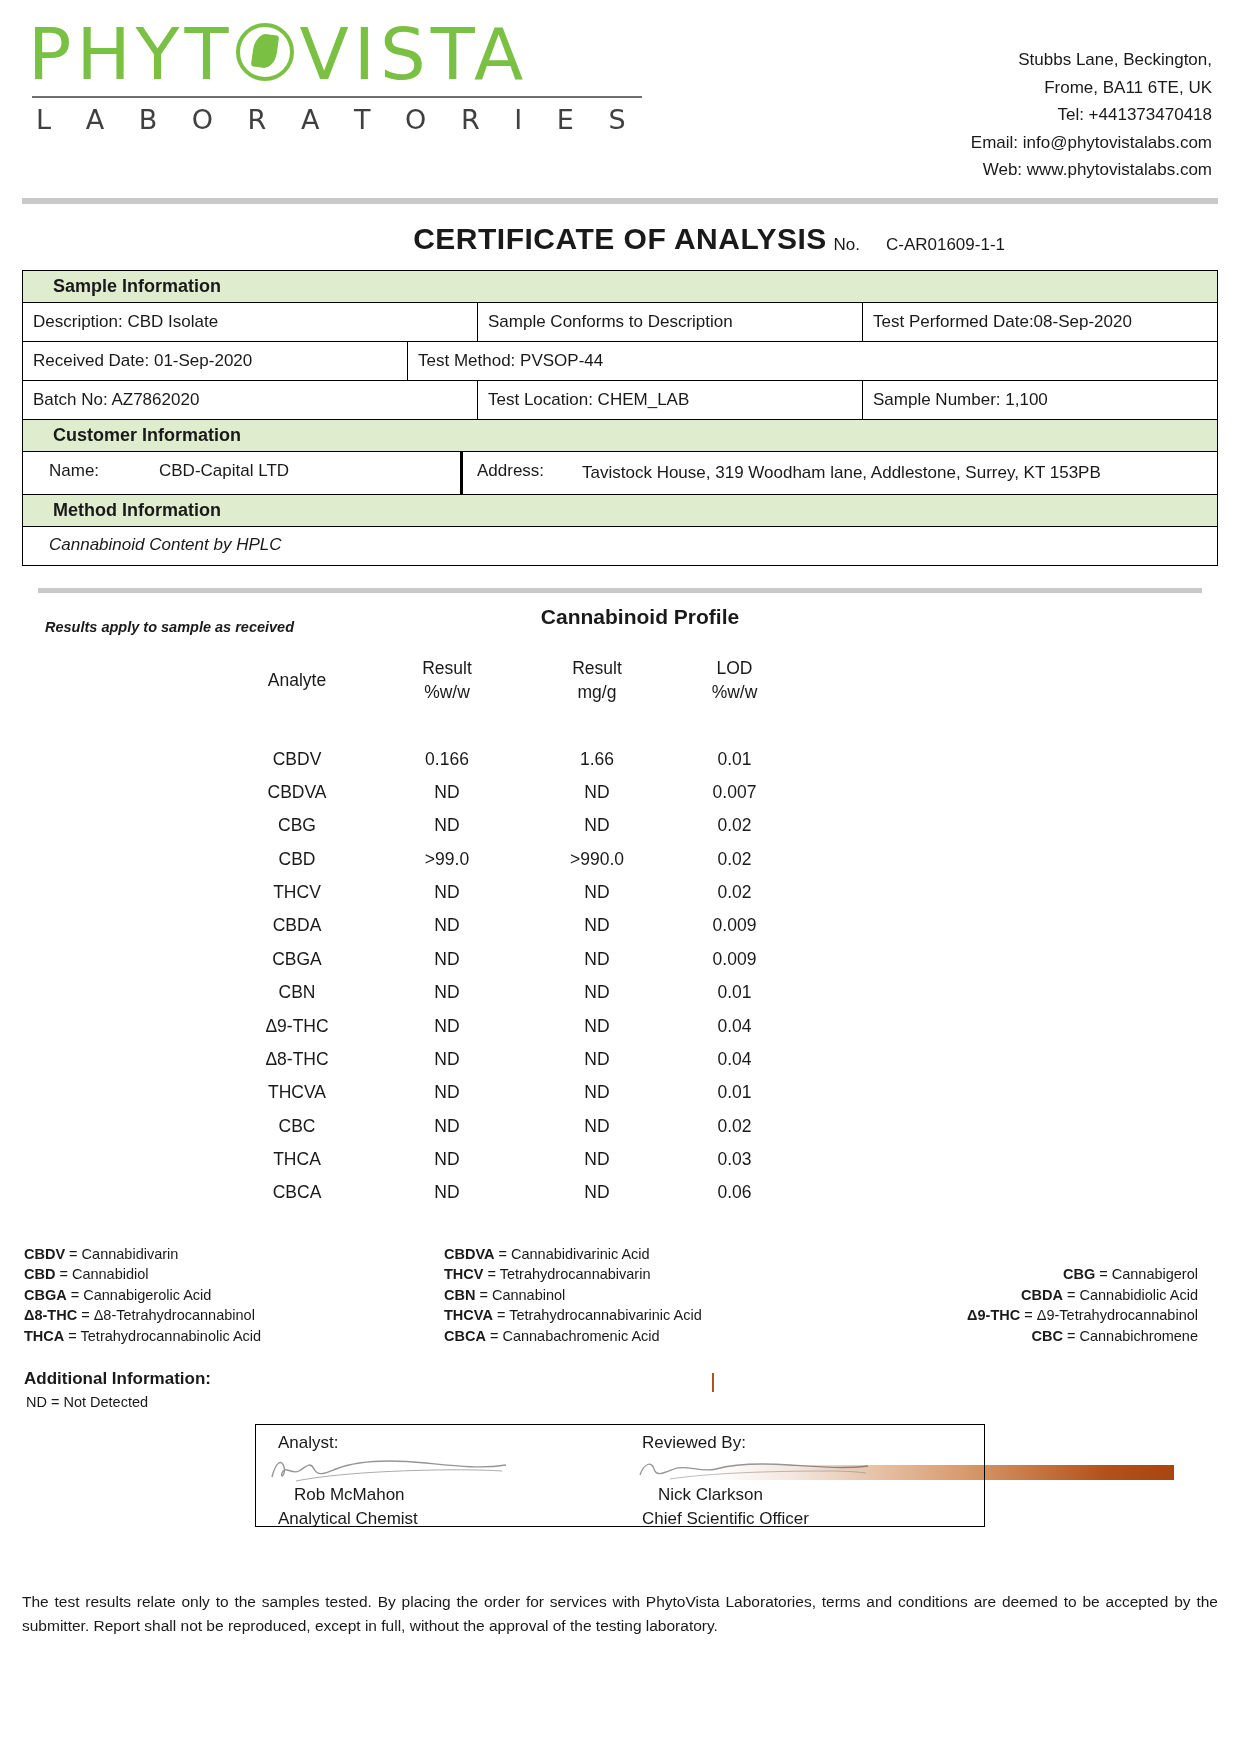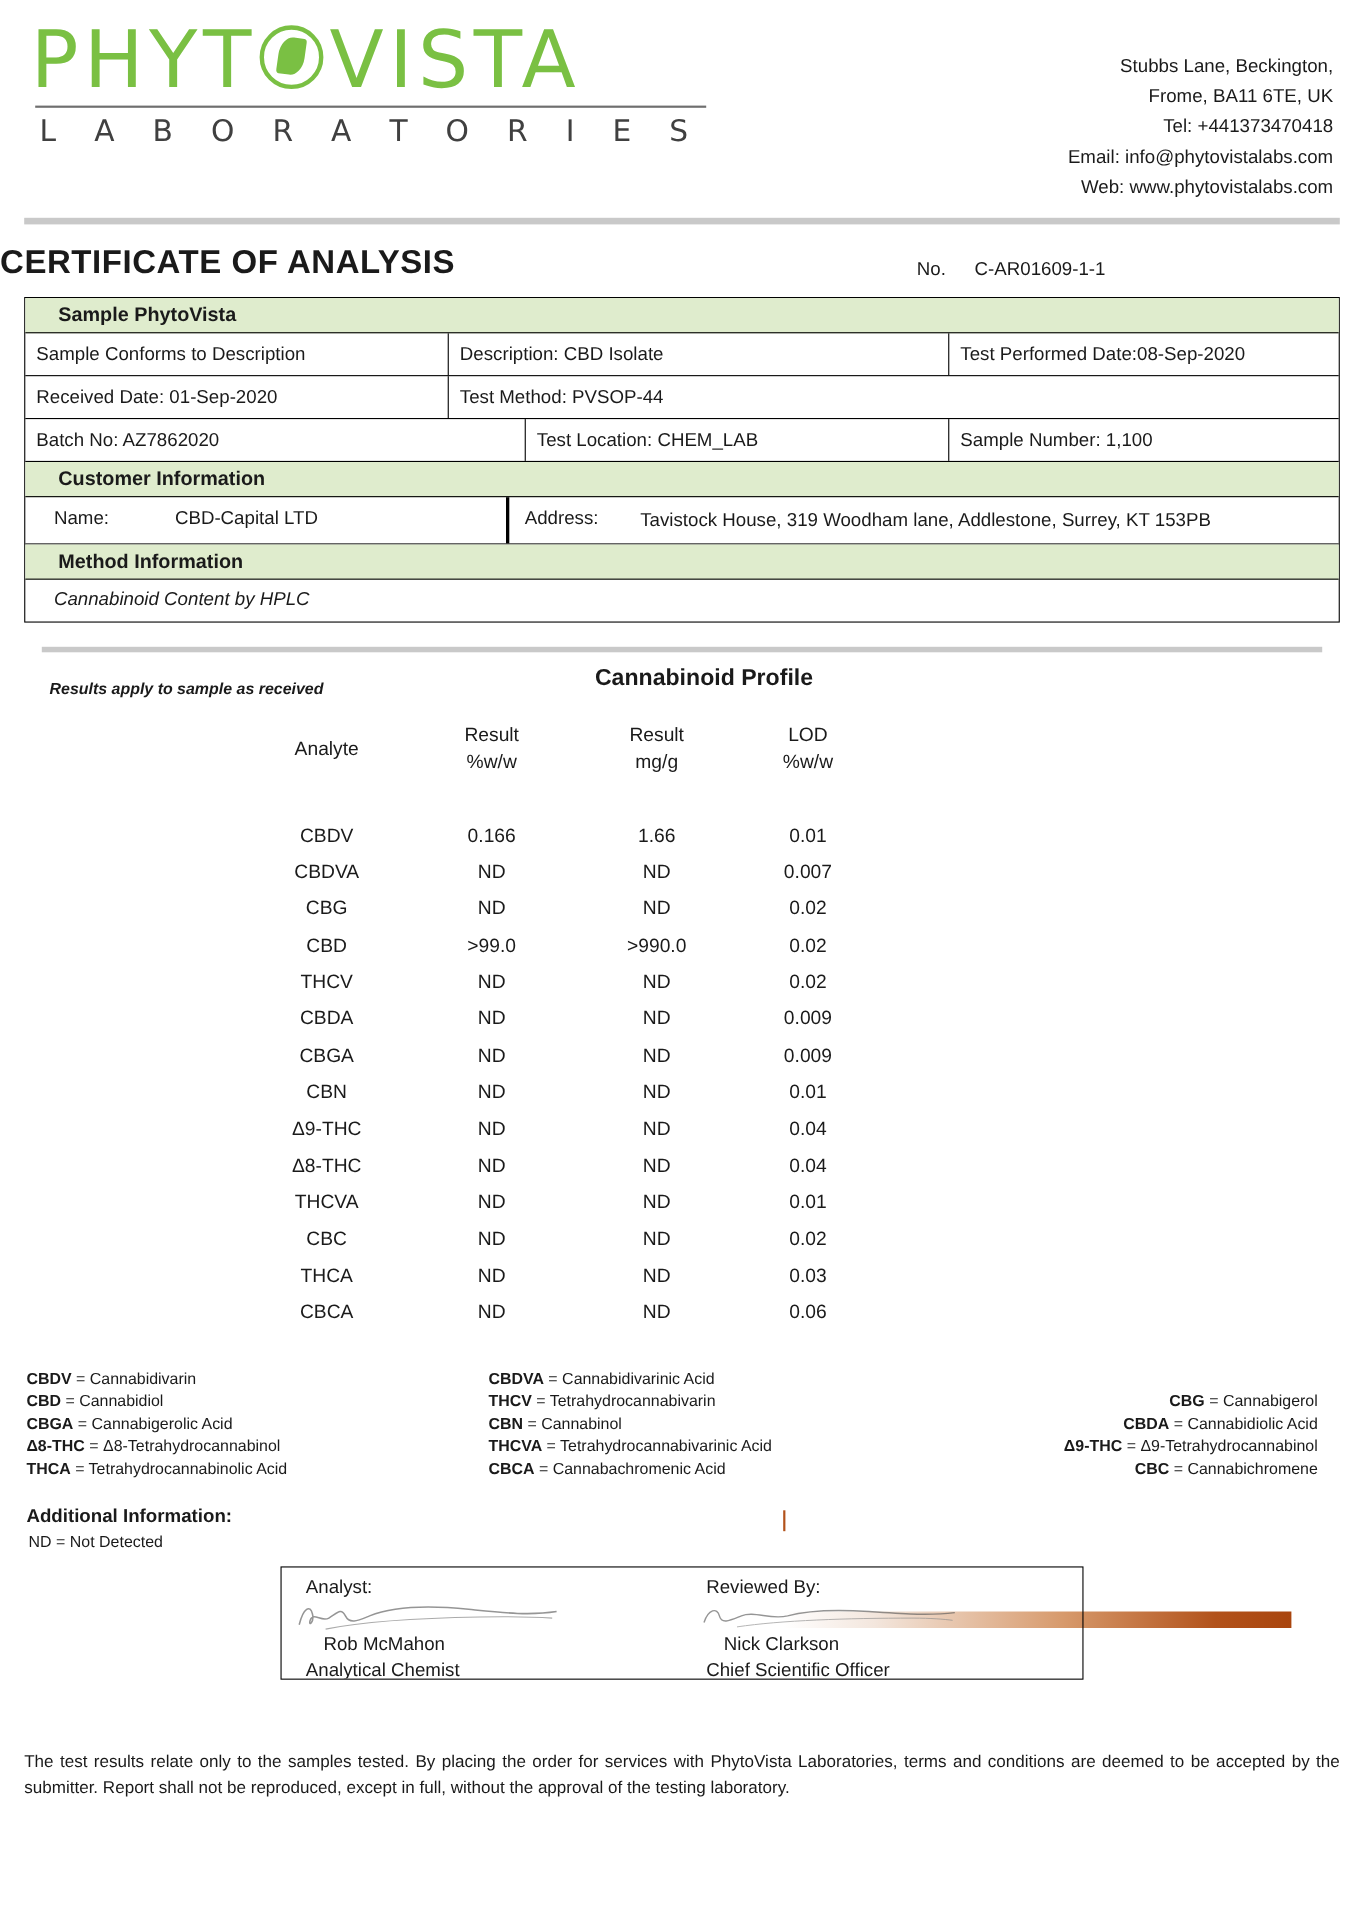--- a/index.html
+++ b/index.html
@@ -93,20 +93,21 @@
   .grey-rule {
     height: 6px;
     background: #c9c9c9;
     margin: 14px 22px 0 22px;
   }
 
   
   .title-row {
     display: flex;
     align-items: baseline;
+    justify-content: center;
     margin-top: 18px;
     position: relative;
   }
   .coa-title {
     font-size: 30px;
     font-weight: bold;
     letter-spacing: 0.5px;
   }
   .coa-no {
     position: absolute;
@@ -346,25 +347,25 @@
 
   <div class="title-row">
     <div class="coa-title">CERTIFICATE OF ANALYSIS</div>
     <div class="coa-no">
       <span class="no-label">No.</span><span>C-AR01609-1-1</span>
     </div>
   </div>
 
   <div class="info-wrap">
 
-    <div class="band">Sample PhytoVista</div>
+    <div class="band">Sample Information</div>
 
     <div class="row">
+      <div class="cell c1">Description: CBD Isolate</div>
       <div class="cell c2">Sample Conforms to Description</div>
-      <div class="cell c1">Description: CBD Isolate</div>
       <div class="cell c3">Test Performed Date:08-Sep-2020</div>
     </div>
     <div class="row">
       <div class="cell c2">Received Date: 01-Sep-2020</div>
       <div class="cell c3">Test Method: PVSOP-44</div>
     </div>
     <div class="row">
       <div class="cell c1">Batch No: AZ7862020</div>
       <div class="cell c2">Test Location: CHEM_LAB</div>
       <div class="cell c3">Sample Number:  1,100</div>

